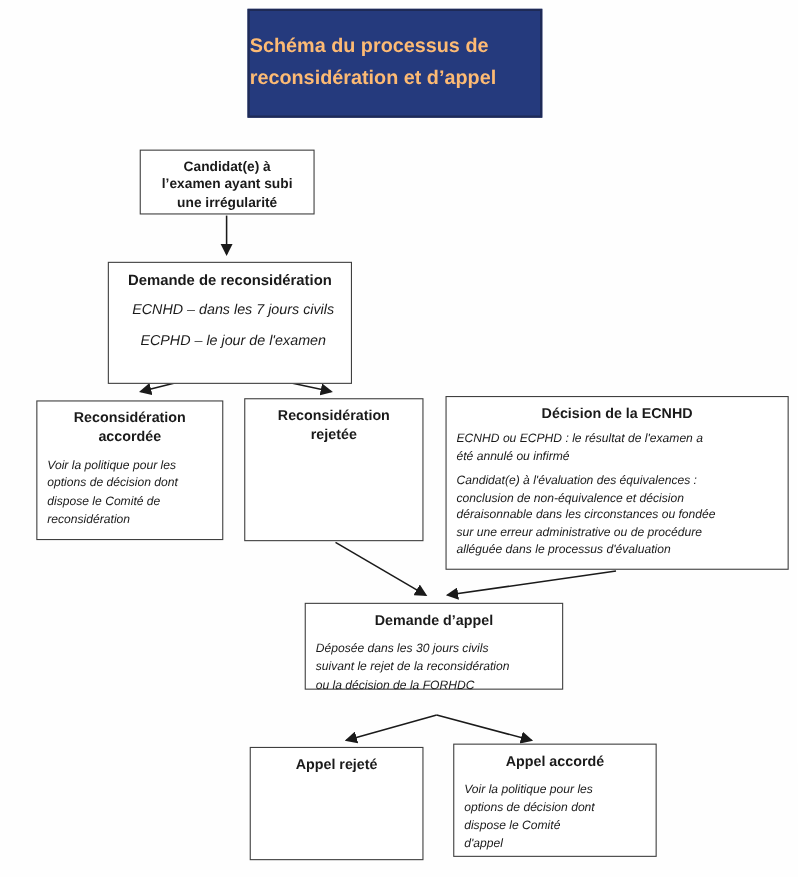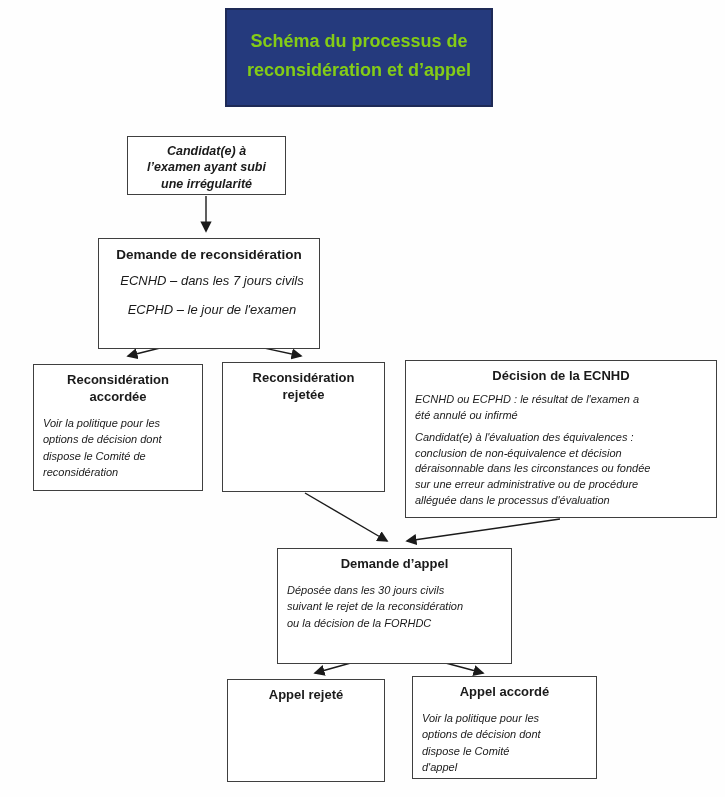--- a/index.html
+++ b/index.html
@@ -4,49 +4,49 @@
 <style>
   html, body { margin:0; padding:0; background:#ffffff; }
   body { font-family:"Liberation Sans", sans-serif; color:#1a1a1a; }
   .page { position:relative; width:725px; height:797px; background:#fefefe; overflow:hidden; }
 
   .banner {
     position:absolute; left:225px; top:8px; width:268px; height:99px;
     background:#253a7d; border:2px solid #1e2a56; box-sizing:border-box;
   }
   .banner-text {
-    color:#84cc16; font-weight:bold; font-size:18px; line-height:29px;
-    text-align:center; white-space:pre-line; padding-top:17px;
+    color:#fdba74; font-weight:bold; font-size:18px; line-height:29px;
+    text-align:left; white-space:pre-line; padding-top:17px;
   }
 
   .arrows { position:absolute; left:0; top:0; pointer-events:none; }
 
   .node {
     position:absolute; background:#ffffff; border:1.5px solid #3f3f3f;
     box-sizing:border-box;
   }
   .node-title {
     font-weight:bold; font-size:13px; line-height:1.3; text-align:center;
     white-space:pre-line; padding-top:7px;
   }
   .node-body {
     font-style:italic; font-size:11px; line-height:1.5;
     white-space:pre-line; text-align:left; padding:9px 5px 0 9px;
   }
   .node-body.spaced { font-size:13px; line-height:2.3; padding-top:2px; padding-left:11px;text-align:center; }
   .node-body.tight  { line-height:1.42; padding-top:7px; }
 
-  .n-candidate { left:127px; top:136px; width:159px; height:59px;font-style:italic; }
+  .n-candidate { left:127px; top:136px; width:159px; height:59px; }
   .n-candidate .node-title { font-size:12.5px; padding-top:6px; }
   .n-request   { left:98px;  top:238px; width:222px; height:111px; }
   .n-request .node-title { font-size:13.5px; }
   .n-granted   { left:33px;  top:364px; width:170px; height:127px; }
   .n-rejected  { left:222px; top:362px; width:163px; height:130px; }
   .n-forhdc    { left:405px; top:360px; width:312px; height:158px; }
-  .n-appeal    { left:277px; top:548px; width:235px; height:116px; }
+  .n-appeal    { left:277px; top:548px; width:235px; height:79px; }
   .n-appeal-rej { left:227px; top:679px; width:158px; height:103px; }
   .n-appeal-acc { left:412px; top:676px; width:185px; height:103px; }
 </style>
 </head>
 <body>
 
 <div class="page">
 
   <div class="banner">
     <div class="banner-text">Schéma du processus de

